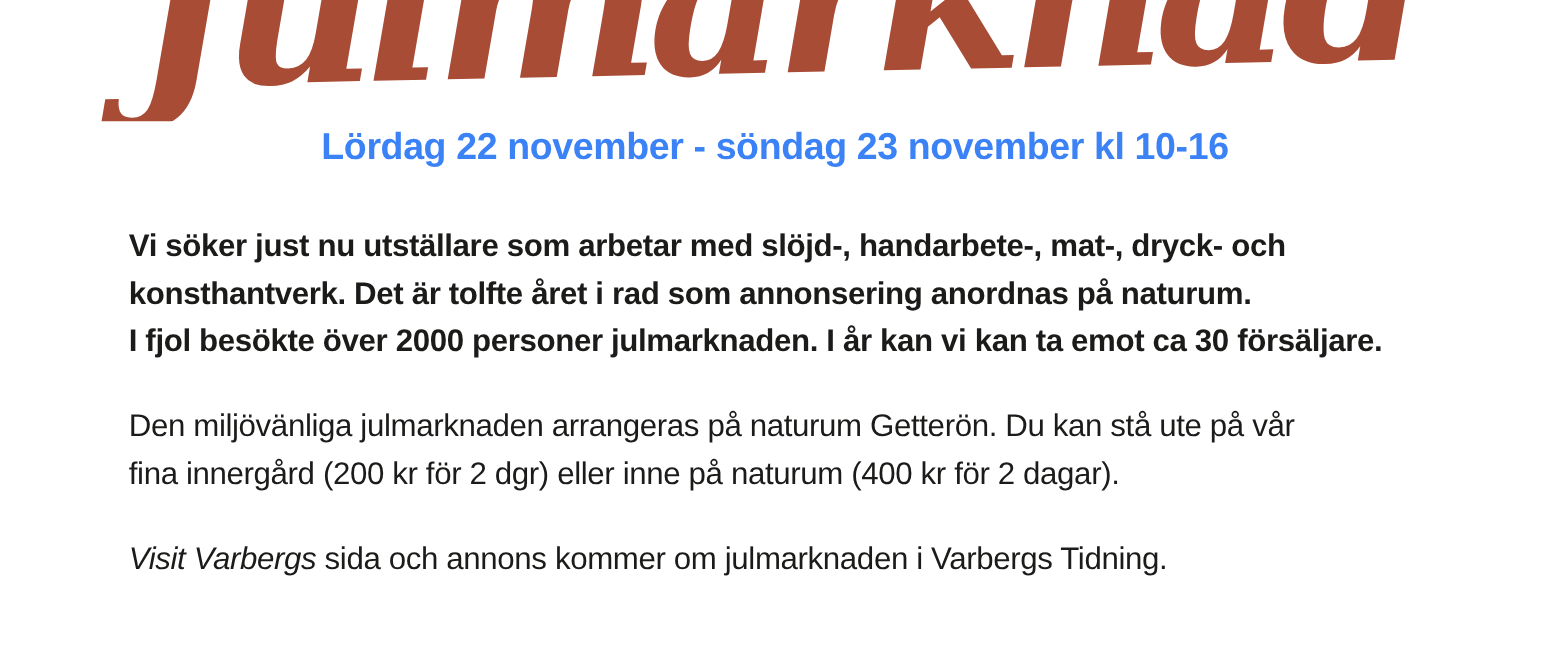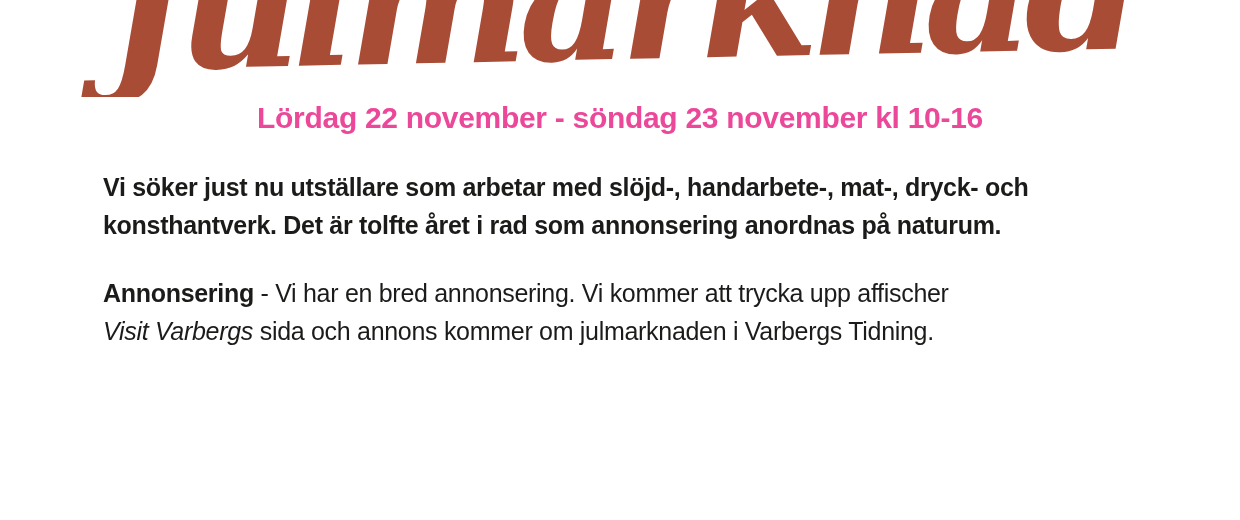--- a/index.html
+++ b/index.html
@@ -48,40 +48,44 @@
 
   .body-text {
     position: absolute;
     left: 103px;
     top: 168px;
     right: 0;
     font-size: 25px;
     line-height: 38px;
     letter-spacing: -0.3px;
   }
-  .para { margin: 0 0 30px 0; }
+  .para { margin: 10px 0 30px 0; }
   .line { white-space: nowrap; }
   .bold { font-weight: 700; }
   .italic { font-style: italic; }
 </style>
 </head>
 <body>
 
 <div class="page">
 
   <div class="title-crop">
     <span class="title-text" style="color: rgb(169, 76, 54);">Julmarknad</span>
   </div>
 
-  <div class="subtitle" style="color: #ec4899;">Lördag 22 november - söndag 23 november kl 10-16</div>
+  <div class="subtitle" style="color: #3b82f6;">Lördag 22 november - söndag 23 november kl 10-16</div>
 
   <div class="body-text" style="color: rgb(27, 27, 25);">
       <div class="para">
         <div class="line"><span class="bold">Vi söker just nu utställare som arbetar med slöjd-, handarbete-, mat-, dryck- och</span></div>
         <div class="line"><span class="bold">konsthantverk. Det är tolfte året i rad som annonsering anordnas på naturum.</span></div>
+        <div class="line"><span class="bold">I fjol besökte över 2000 personer julmarknaden. I år kan vi kan ta emot ca 30 försäljare.</span></div>
       </div>
       <div class="para">
-        <div class="line"><span class="bold">Annonsering</span><span> - Vi har en bred annonsering. Vi kommer att trycka upp affischer</span></div>
+        <div class="line"><span>Den miljövänliga julmarknaden arrangeras på naturum Getterön. Du kan stå ute på vår</span></div>
+        <div class="line"><span>fina innergård (200 kr för 2 dgr) eller inne på naturum (400 kr för 2 dagar).</span></div>
+      </div>
+      <div class="para">
         <div class="line"><span class="italic">Visit Varbergs</span><span> sida och annons kommer om julmarknaden i Varbergs Tidning.</span></div>
       </div>
     </div>
 
 </div>
 
 </body></html>

